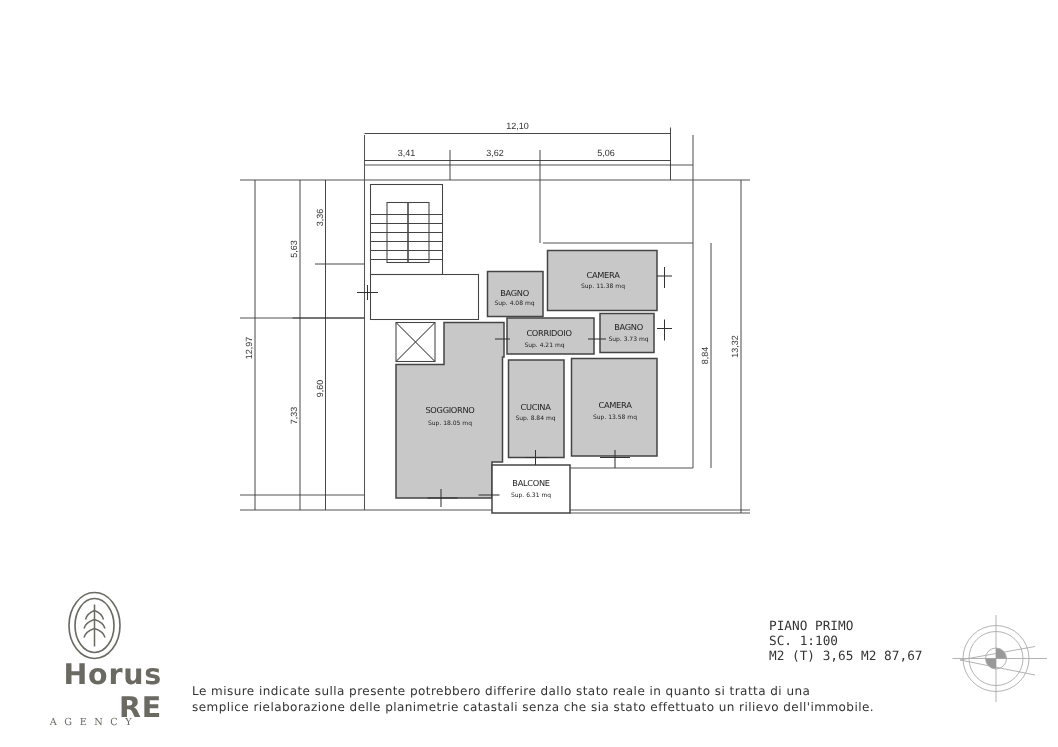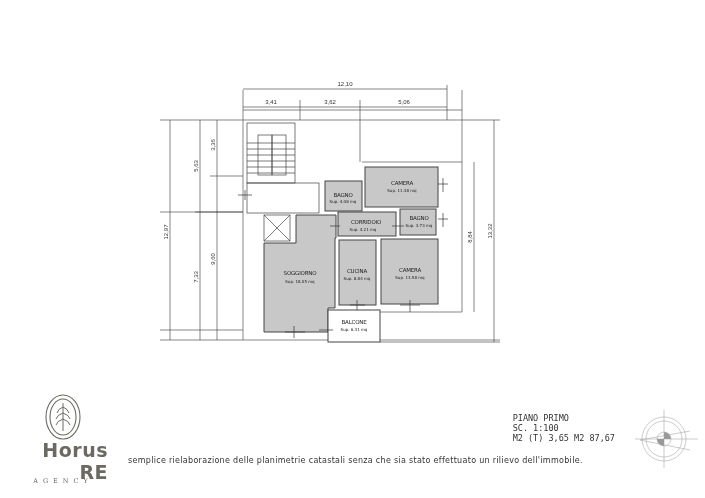--- a/index.html
+++ b/index.html
@@ -150,14 +150,15 @@
   <div class="logo-sub">AGENCY</div>
 </div>
 
 <div class="info">
   <div>PIANO PRIMO</div>
   <div>SC.  1:100</div>
   <div>M2 (T) 3,65    M2 87,67</div>
 </div>
 
 <div class="disclaimer">
+  <div>Le misure indicate sulla presente potrebbero differire dallo stato reale in quanto si tratta di una</div>
   <div>semplice rielaborazione delle planimetrie catastali senza che sia stato effettuato un rilievo dell'immobile.</div>
 </div>
 
 </body></html>

